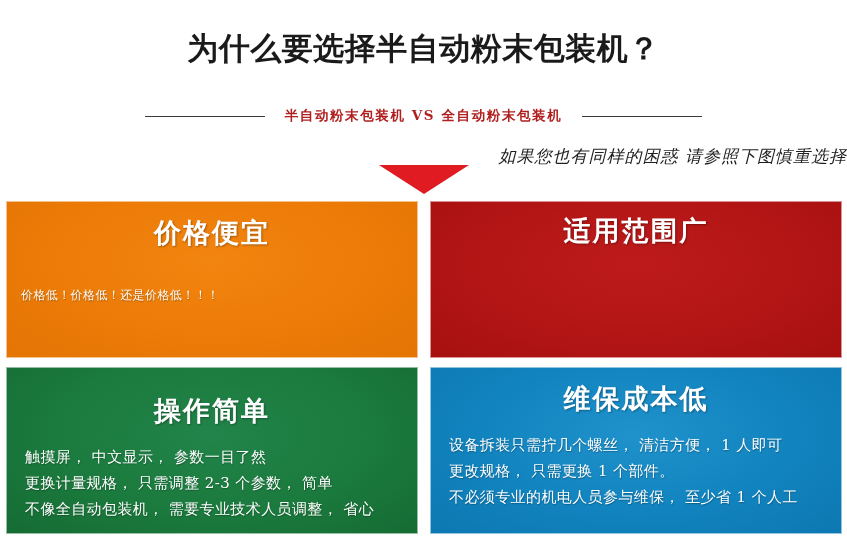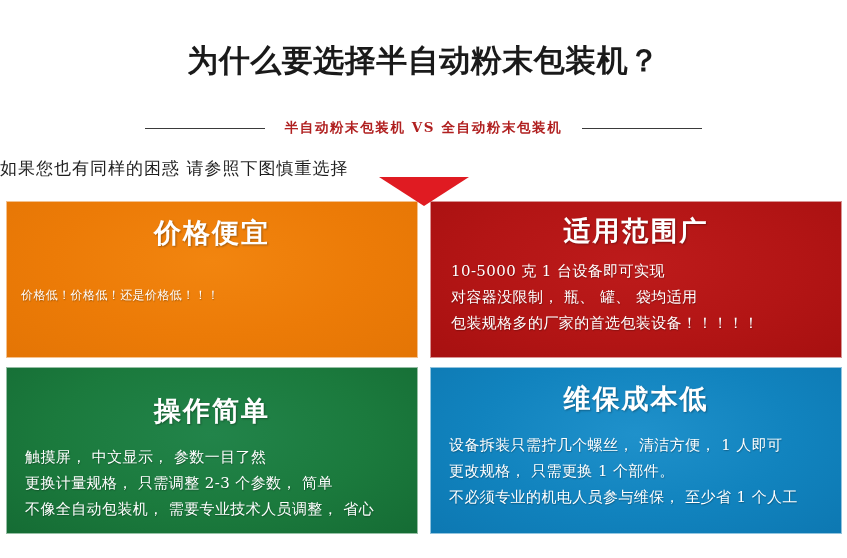--- a/index.html
+++ b/index.html
@@ -18,21 +18,21 @@
     position: relative;
     width: 847px;
     height: 558px;
     background: #ffffff;
   }
 
   
   .header {
     position: absolute;
     left: 0;
-    top: 12px;
+    top: 0;
     width: 847px;
     height: 200px;
   }
 
   .page-title {
     position: absolute;
     left: 0;
     top: 28px;
     width: 847px;
     text-align: center;
@@ -68,21 +68,22 @@
     color: #b02020;
     letter-spacing: 1.6px;
     white-space: nowrap;
   }
 
   .prompt-wrap {
     position: absolute;
     left: 0;
     top: 143px;
     width: 847px;
-    text-align: left;
+    text-align: right;
+    font-style: italic;
   }
   .prompt-text {
     position: relative;
     z-index: 2;
     display: inline-block;
     font-family: "DejaVu Serif", "Liberation Serif", serif;
     font-size: 17px;
     color: #1f1f1f;
     letter-spacing: 1px;
     line-height: 26px;
@@ -213,25 +214,20 @@
 
     <div class="card card-price">
       <div class="card-heading">价格便宜</div>
       <div class="card-body">
         <p>价格低！价格低！还是价格低！！！</p>
       </div>
     </div>
 
     <div class="card card-range">
       <div class="card-heading">适用范围广</div>
-      <div class="card-body">
-        <p>10-5000 克 1 台设备即可实现</p>
-        <p>对容器没限制，  瓶、  罐、  袋均适用</p>
-        <p>包装规格多的厂家的首选包装设备！！！！！</p>
-      </div>
     </div>
 
     <div class="card card-simple">
       <div class="card-heading">操作简单</div>
       <div class="card-body">
         <p>触摸屏，  中文显示，  参数一目了然</p>
         <p>更换计量规格，  只需调整 2-3 个参数，  简单</p>
         <p>不像全自动包装机，  需要专业技术人员调整，  省心</p>
       </div>
     </div>

